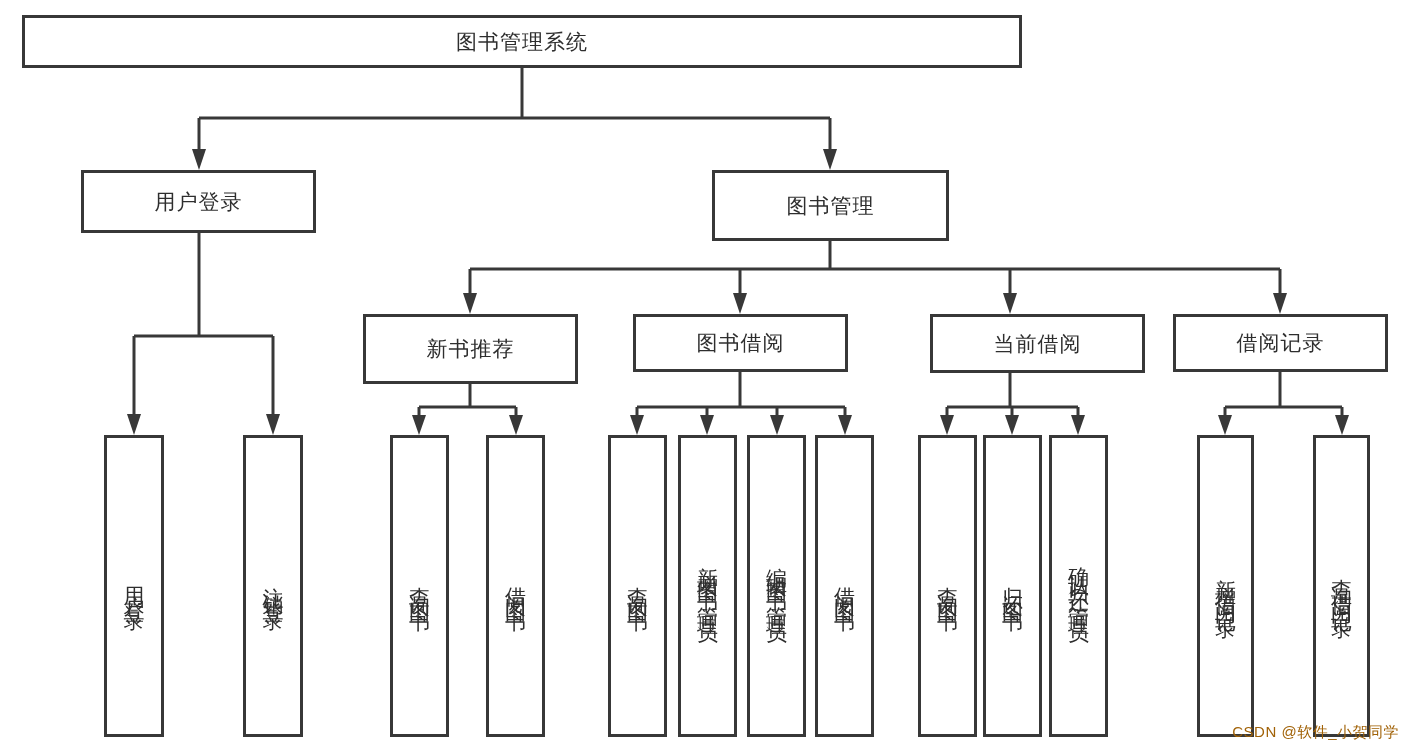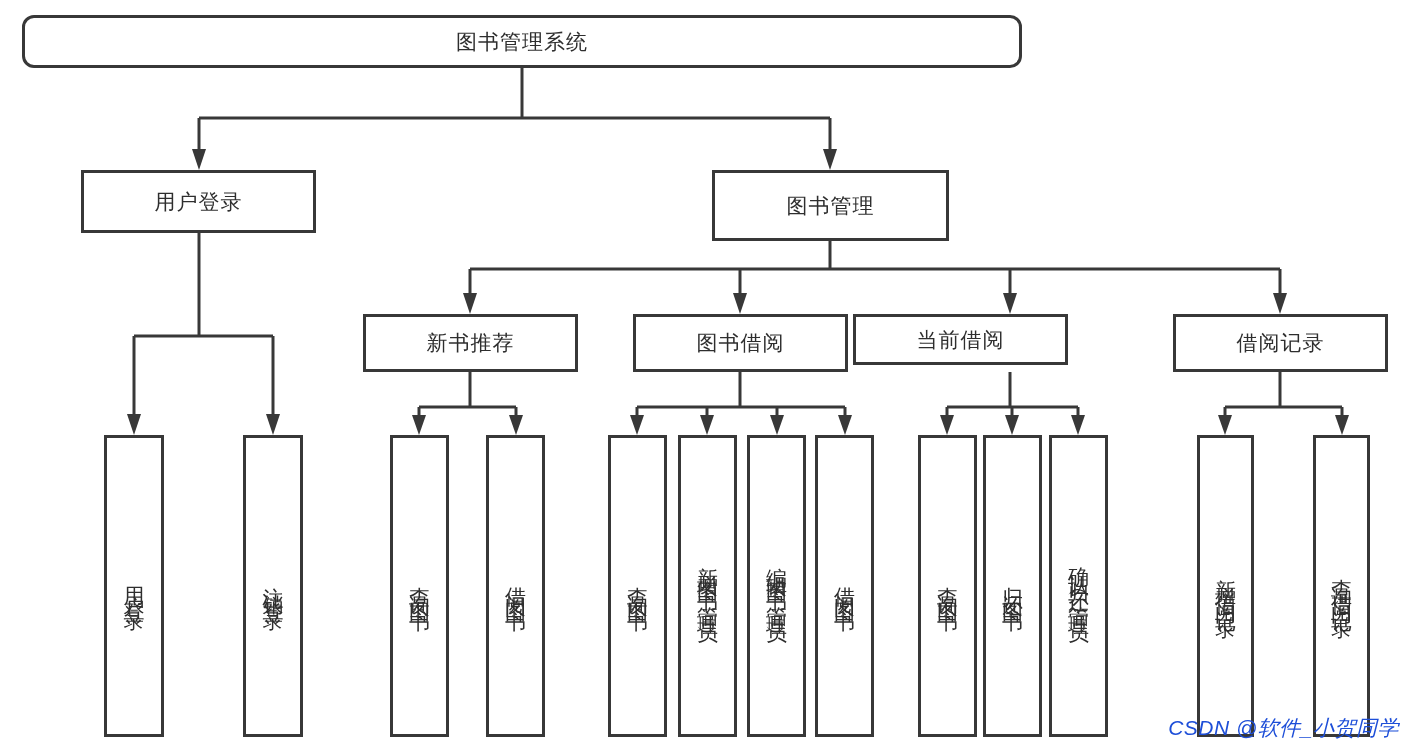--- a/index.html
+++ b/index.html
@@ -41,31 +41,30 @@
     font-size: 21px;
   }
   .node.v .vtext {
     writing-mode: vertical-rl;
     letter-spacing: 8px;
     white-space: nowrap;
     color: #2e2e2e;
   }
   .root-box {
     left: 22px; top: 15px;
-    width: 1000px; height: 53px; border-radius: 12px;
+    width: 1000px; height: 53px;
   }
   .watermark {
     position: absolute;
     right: 6px;
     bottom: 5px;
-    font-size: 21px;
-    color: #1d4ed8;
+    font-size: 15px;
+    color: #a16207;
     z-index: 2;
     letter-spacing: 0.5px;
-    font-style: italic;
   }
   svg line, svg path { stroke: #383838; stroke-width: 3; fill: none; }
   svg polygon { fill: #383838; stroke: none; }
 </style>
 </head>
 <body>
 
 <div id="stage">
 
   <svg id="connectors" viewBox="0 0 1405 747">
@@ -148,27 +147,27 @@
     <span>图书管理系统</span>
   </div>
 
   <div class="node h" style="left:81px; top:170px; width:235px; height:63px;">
     <span>用户登录</span>
   </div>
   <div class="node h" style="left:712px; top:170px; width:237px; height:71px;">
     <span>图书管理</span>
   </div>
 
-  <div class="node h" style="left:363px; top:314px; width:215px; height:58px;">
+  <div class="node h" style="left:363px; top:314px; width:215px; height:70px;">
     <span>新书推荐</span>
   </div>
   <div class="node h" style="left:633px; top:314px; width:215px; height:58px;text-align:center;">
     <span>图书借阅</span>
   </div>
-  <div class="node h" style="left:853px; top:314px; width:215px; height:51px;">
+  <div class="node h" style="left:930px; top:314px; width:215px; height:59px;">
     <span>当前借阅</span>
   </div>
   <div class="node h" style="left:1173px; top:314px; width:215px; height:58px;">
     <span>借阅记录</span>
   </div>
 
   <div class="node v" style="left:104px; top:435px; width:60px; height:302px;">
     <span class="vtext">用户登录</span>
   </div>
   <div class="node v" style="left:243px; top:435px; width:60px; height:302px;">

